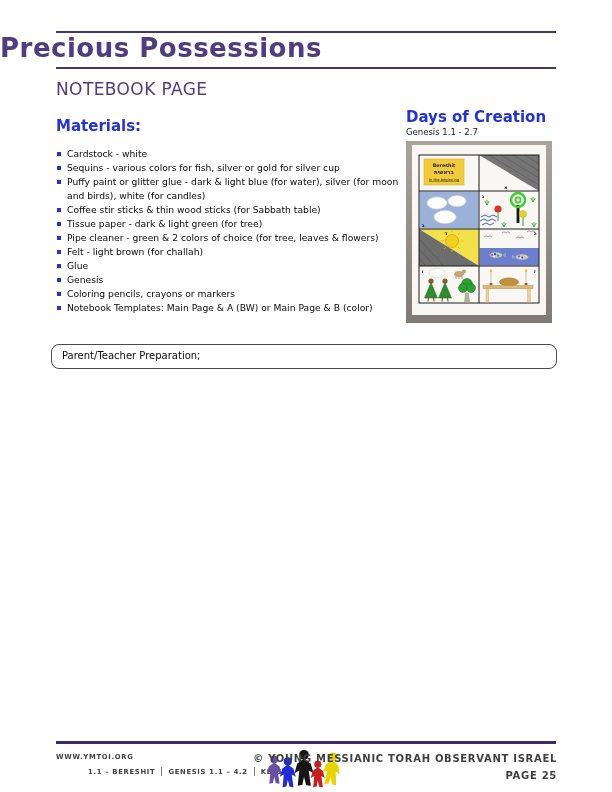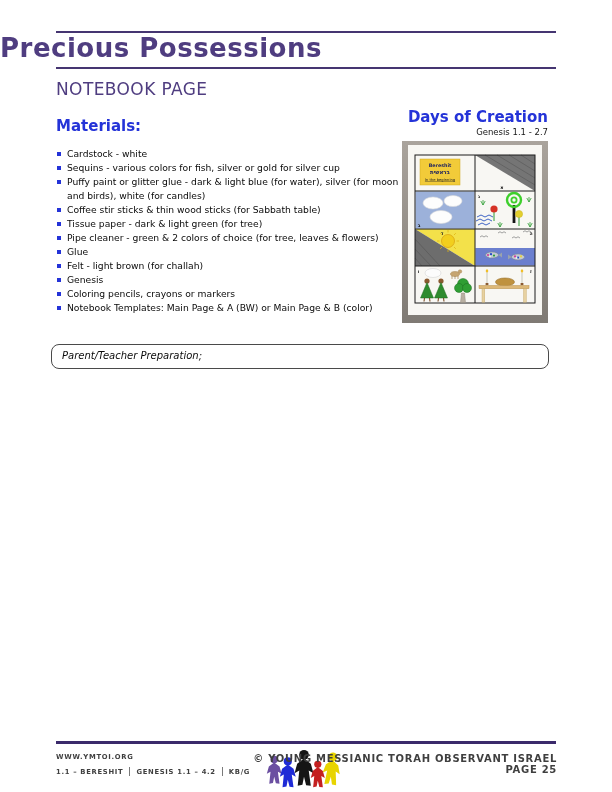--- a/index.html
+++ b/index.html
@@ -15,62 +15,62 @@
   .section-heading{position:absolute;top:79px;left:56px;font-size:17px;
     font-weight:normal;color:#4f3d80;letter-spacing:.4px;}
 
   .materials-heading{position:absolute;top:117px;left:56px;font-size:15px;
     font-weight:bold;color:#2433d8;}
   .materials-list{position:absolute;top:147px;left:56px;width:356px;
     font-size:9.2px;line-height:14px;color:#0a0a0a;}
   .materials-item{position:relative;padding-left:11px;}
   .materials-item .sq{position:absolute;left:1px;top:5px;width:3.5px;height:3.5px;background:#2433d8;}
 
-  .activity{position:absolute;top:108px;left:386px;width:162px;text-align:right;}
+  .activity{position:absolute;top:108px;left:406px;width:162px;text-align:left;}
   .activity-title{font-size:15px;font-weight:bold;color:#2433d8;}
   .activity-ref{font-size:8.5px;color:#141414;margin-top:1px;}
   .photo-wrap{margin-top:4px;display:inline-block;line-height:0;}
 
   .prep-box{position:absolute;top:344px;left:51px;width:484px;
-    border:1.2px solid #4a4a4a;border-radius:8px;padding:5px 2px 7px 10px;background:#fff;font-style:italic;}
+    border:1.2px solid #4a4a4a;border-radius:8px;padding:5px 10px 7px 10px;background:#fff;}
   .prep-heading{font-size:10px;color:#0a0a0a;}
   .prep-item{font-size:10px;color:#0a0a0a;margin-top:4px;position:relative;padding-left:8px;}
   .prep-item .sq{position:absolute;left:0;top:3.5px;width:3.5px;height:3.5px;background:#111;}
 
   .footer-rule{position:absolute;top:741px;left:56px;width:500px;height:3px;background:#3b2a6b;}
   .footer-left{position:absolute;top:753px;left:56px;font-size:6.8px;font-weight:bold;
     color:#3f3f3f;letter-spacing:.7px;}
-  .footer-left .line2{margin-top:6px;display:flex;align-items:center;}
+  .footer-left .line2{margin-top:6px;display:flex;align-items:center;margin-left:32px;}
   .sep{display:inline-block;width:1px;height:9px;background:#7a7a7a;margin:0 6px;}
   .footer-logo{position:absolute;top:747px;left:266px;width:80px;height:44px;}
   .footer-right{position:absolute;top:753px;right:55px;text-align:right;font-size:10px;
     font-weight:bold;color:#3f3f3f;letter-spacing:.7px;}
-  .footer-right .line2{text-align:right;}
+  .footer-right .line2{margin-top:6px;text-align:right;}
   svg text{font-family:"DejaVu Sans",sans-serif;}
 </style>
 </head>
 <body>
 
 <div class="rule" id="rule-top"></div>
 <div class="doc-title">Precious Possessions</div>
 <div class="rule" id="rule-bottom"></div>
 
 <div class="section-heading">NOTEBOOK PAGE</div>
 
 <div class="materials-heading">Materials:</div>
 
 <div class="materials-list">
   <div class="materials-item"><span class="sq"></span><span>Cardstock - white</span></div>
   <div class="materials-item"><span class="sq"></span><span>Sequins - various colors for fish, silver or gold for silver cup</span></div>
   <div class="materials-item"><span class="sq"></span><span>Puffy paint or glitter glue - dark &amp; light blue (for water), silver (for moon and birds), white (for candles)</span></div>
   <div class="materials-item"><span class="sq"></span><span>Coffee stir sticks &amp; thin wood sticks (for Sabbath table)</span></div>
   <div class="materials-item"><span class="sq"></span><span>Tissue paper - dark &amp; light green (for tree)</span></div>
   <div class="materials-item"><span class="sq"></span><span>Pipe cleaner - green &amp; 2 colors of choice (for tree, leaves &amp; flowers)</span></div>
+  <div class="materials-item"><span class="sq"></span><span>Felt - light brown (for challah)</span></div>
   <div class="materials-item"><span class="sq"></span><span>Glue</span></div>
-  <div class="materials-item"><span class="sq"></span><span>Felt - light brown (for challah)</span></div>
   <div class="materials-item"><span class="sq"></span><span>Genesis</span></div>
   <div class="materials-item"><span class="sq"></span><span>Coloring pencils, crayons or markers</span></div>
   <div class="materials-item"><span class="sq"></span><span>Notebook Templates: Main Page &amp; A (BW) or Main Page &amp; B (color)</span></div>
 </div>
 
 <div class="activity">
   <div class="activity-title">Days of Creation</div>
   <div class="activity-ref">Genesis 1.1 - 2.7</div>
   <span class="photo-wrap">
     <svg width="146" height="182" viewBox="0 0 146 182">

